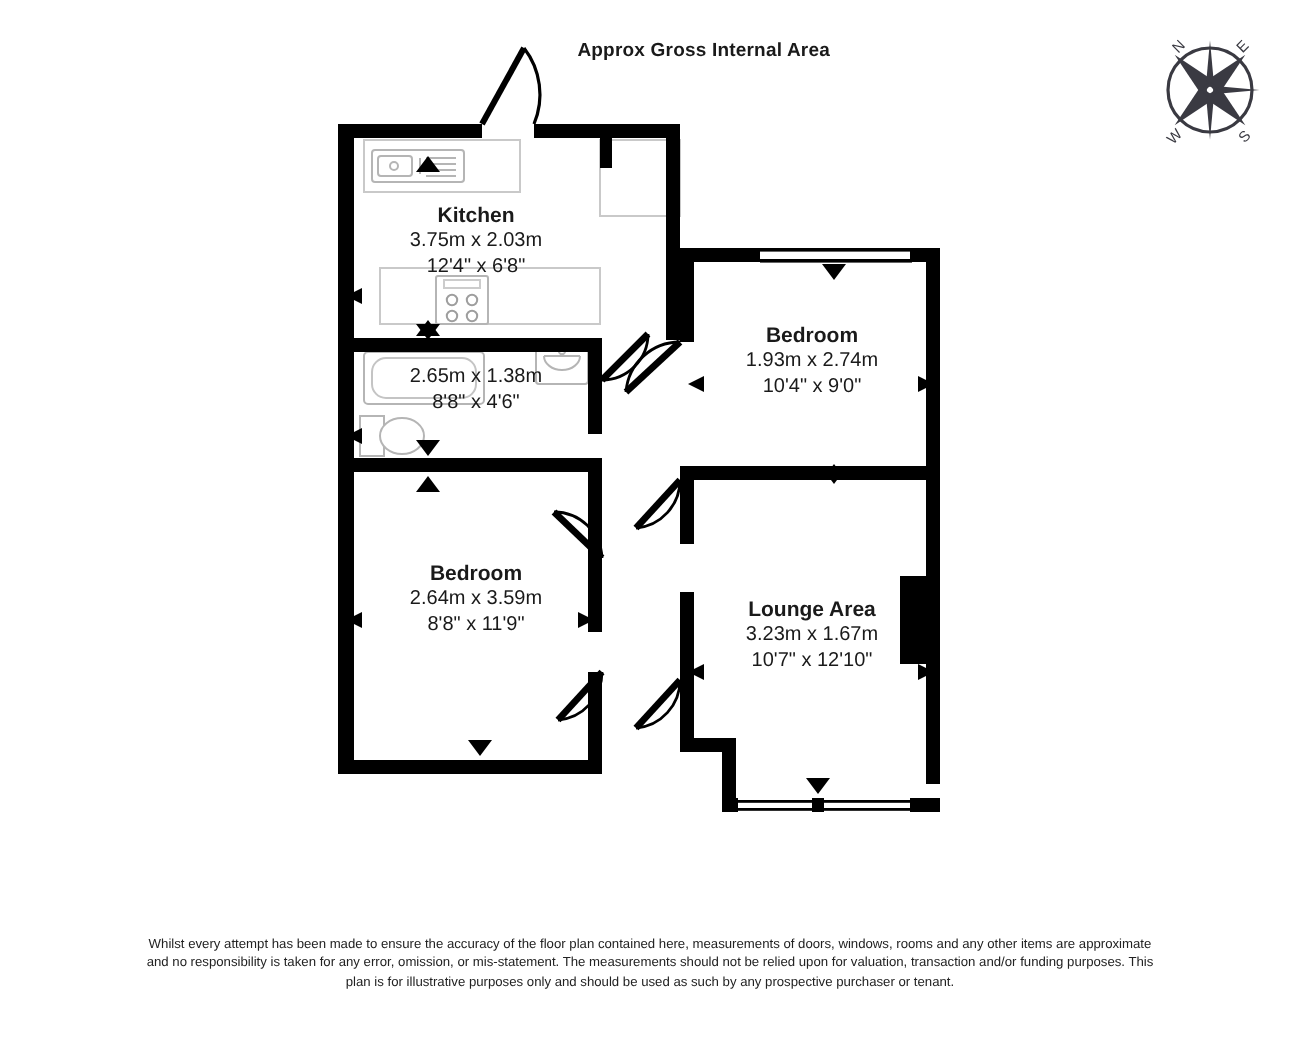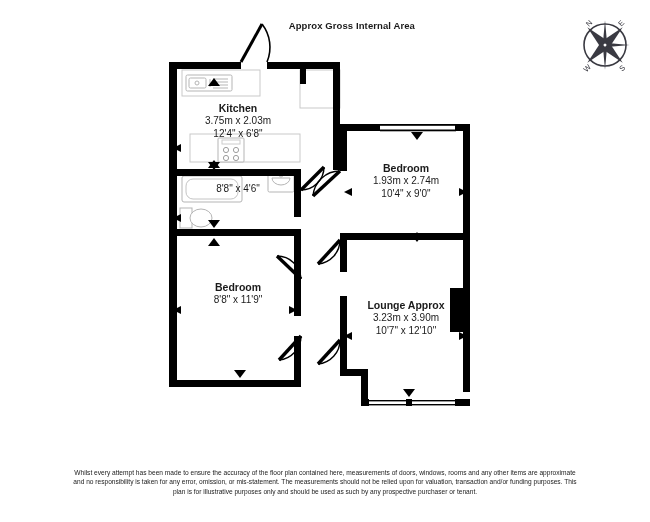--- a/index.html
+++ b/index.html
@@ -217,33 +217,35 @@
   </g>
 </svg>
 
 <div class="roomlbl" style="left:178px;top:102px;width:120px;">
   <div class="nm">Kitchen</div>
   <div class="dm">3.75m x 2.03m</div>
   <div class="dm">12'4" x 6'8"</div>
 </div>
 
 <div class="roomlbl" style="left:178px;top:183px;width:120px;">
+  <div class="dm">2.65m x 1.38m</div>
   <div class="dm">8'8" x 4'6"</div>
 </div>
 
 <div class="roomlbl" style="left:345px;top:162px;width:122px;">
   <div class="nm">Bedroom</div>
   <div class="dm">1.93m x 2.74m</div>
   <div class="dm">10'4" x 9'0"</div>
 </div>
 
 <div class="roomlbl" style="left:178px;top:281px;width:120px;">
   <div class="nm">Bedroom</div>
+  <div class="dm">2.64m x 3.59m</div>
   <div class="dm">8'8" x 11'9"</div>
 </div>
 
 <div class="roomlbl" style="left:345px;top:299px;width:122px;">
-  <div class="nm">Lounge Approx</div>
-  <div class="dm">3.23m x 3.90m</div>
+  <div class="nm">Lounge Area</div>
+  <div class="dm">3.23m x 1.67m</div>
   <div class="dm">10'7" x 12'10"</div>
 </div>
 
 <div class="disc">Whilst every attempt has been made to ensure the accuracy of the floor plan contained here, measurements of doors, windows, rooms and any other items are approximate and no responsibility is taken for any error, omission, or mis-statement. The measurements should not be relied upon for valuation, transaction and/or funding purposes. This plan is for illustrative purposes only and should be used as such by any prospective purchaser or tenant.</div>
 
 </body></html>

